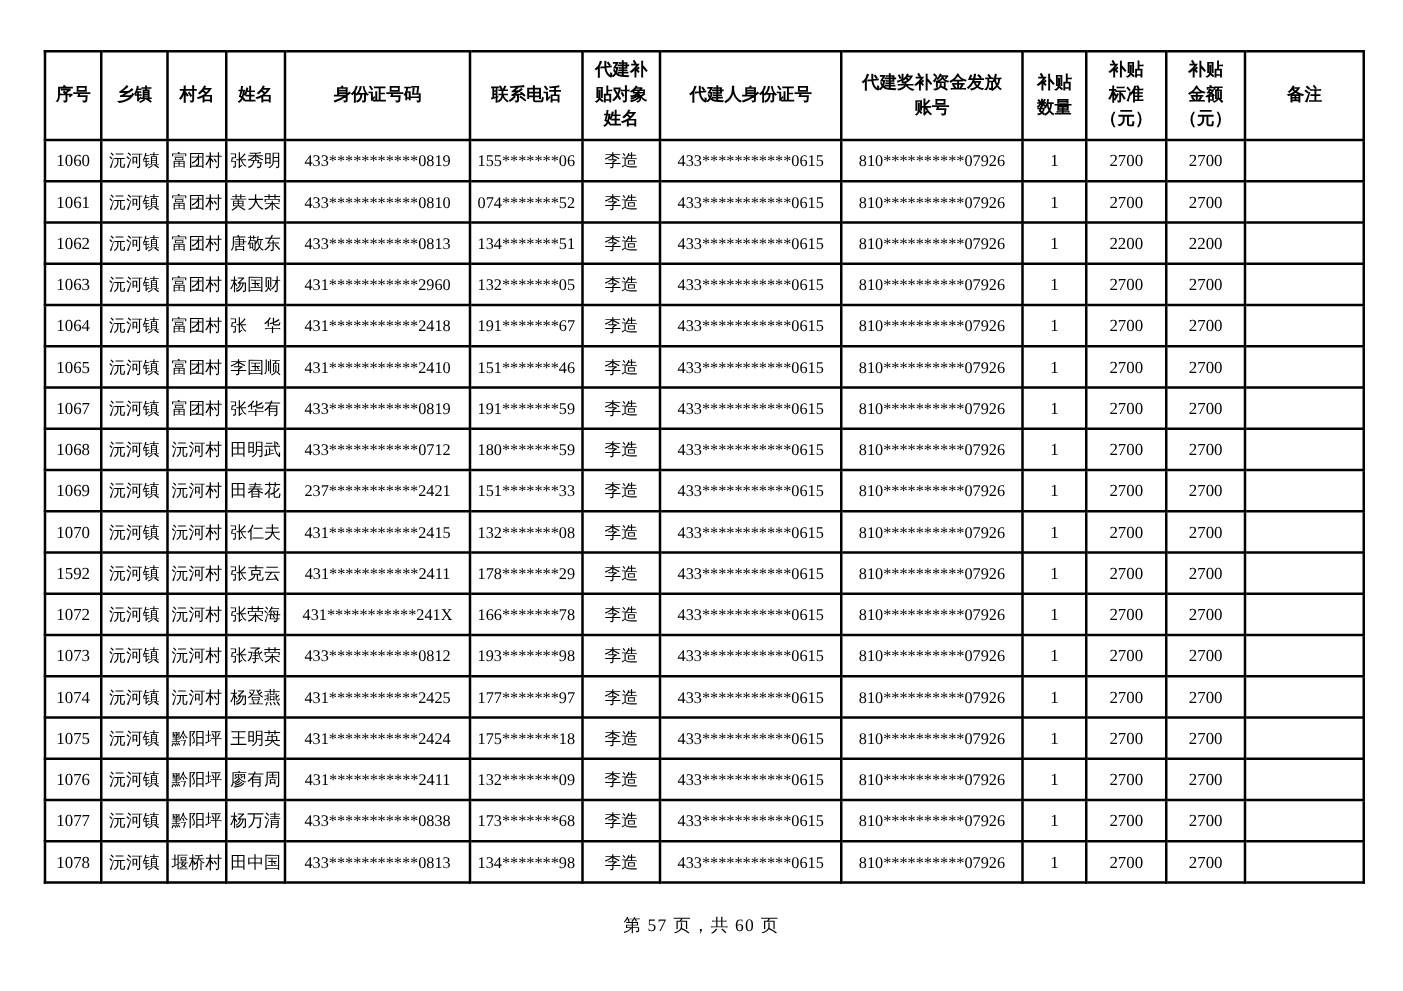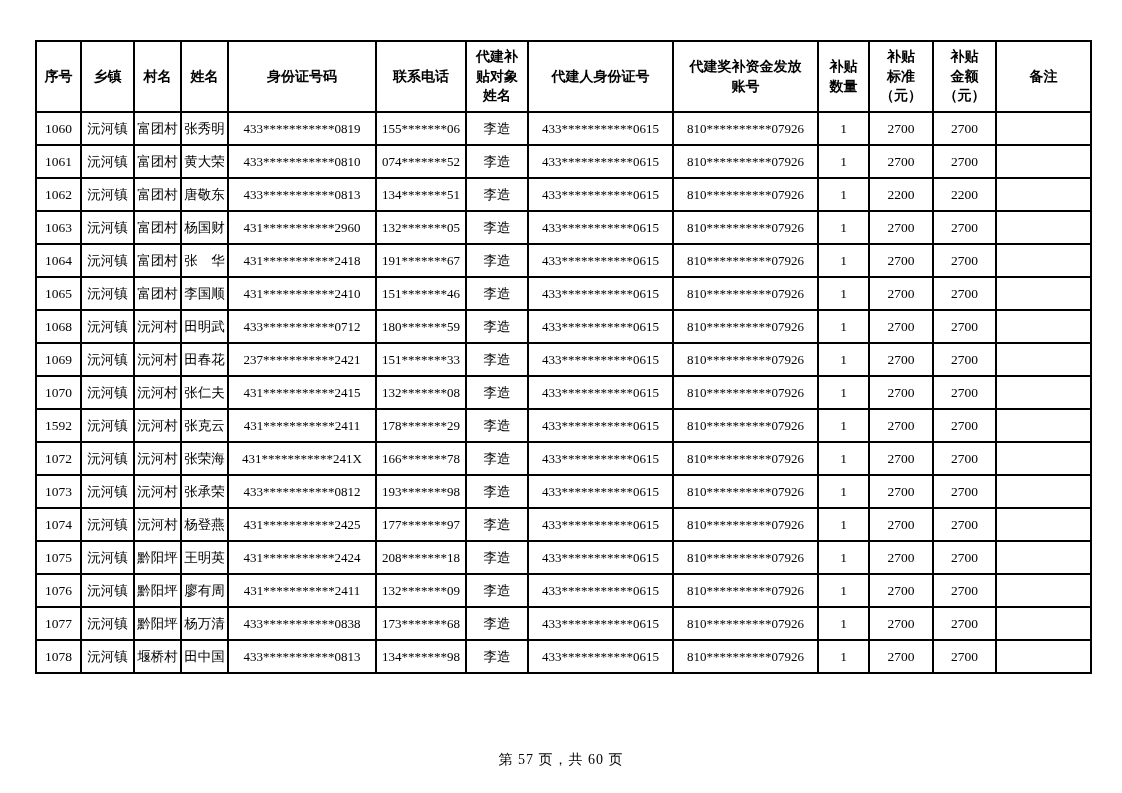--- a/index.html
+++ b/index.html
@@ -50,21 +50,21 @@
     font-weight: normal;
     white-space: nowrap;
   }
   table.roster tbody td.num-long {
     font-size: 13px;
     letter-spacing: 0;
   }
   .page-footer {
     position: absolute;
     left: 0;
-    top: 751px;
+    top: 732px;
     width: 1122px;
     text-align: center;
     font-size: 14px;
     letter-spacing: 1px;
   }
 </style>
 </head>
 <body>
 
 <div class="sheet">
@@ -196,20 +196,35 @@
           <td class="num-long">151*******46</td>
           <td>李造</td>
           <td class="num-long">433***********0615</td>
           <td class="num-long">810**********07926</td>
           <td>1</td>
           <td>2700</td>
           <td>2700</td>
           <td></td>
         </tr>
         <tr>
+          <td>1067</td>
+          <td>沅河镇</td>
+          <td>富团村</td>
+          <td>张华有</td>
+          <td class="num-long">433***********0819</td>
+          <td class="num-long">191*******59</td>
+          <td>李造</td>
+          <td class="num-long">433***********0615</td>
+          <td class="num-long">810**********07926</td>
+          <td>1</td>
+          <td>2700</td>
+          <td>2700</td>
+          <td></td>
+        </tr>
+        <tr>
           <td>1068</td>
           <td>沅河镇</td>
           <td>沅河村</td>
           <td>田明武</td>
           <td class="num-long">433***********0712</td>
           <td class="num-long">180*******59</td>
           <td>李造</td>
           <td class="num-long">433***********0615</td>
           <td class="num-long">810**********07926</td>
           <td>1</td>
@@ -306,21 +321,21 @@
           <td>2700</td>
           <td>2700</td>
           <td></td>
         </tr>
         <tr>
           <td>1075</td>
           <td>沅河镇</td>
           <td>黔阳坪</td>
           <td>王明英</td>
           <td class="num-long">431***********2424</td>
-          <td class="num-long">208*******18</td>
+          <td class="num-long">175*******18</td>
           <td>李造</td>
           <td class="num-long">433***********0615</td>
           <td class="num-long">810**********07926</td>
           <td>1</td>
           <td>2700</td>
           <td>2700</td>
           <td></td>
         </tr>
         <tr>
           <td>1076</td>

